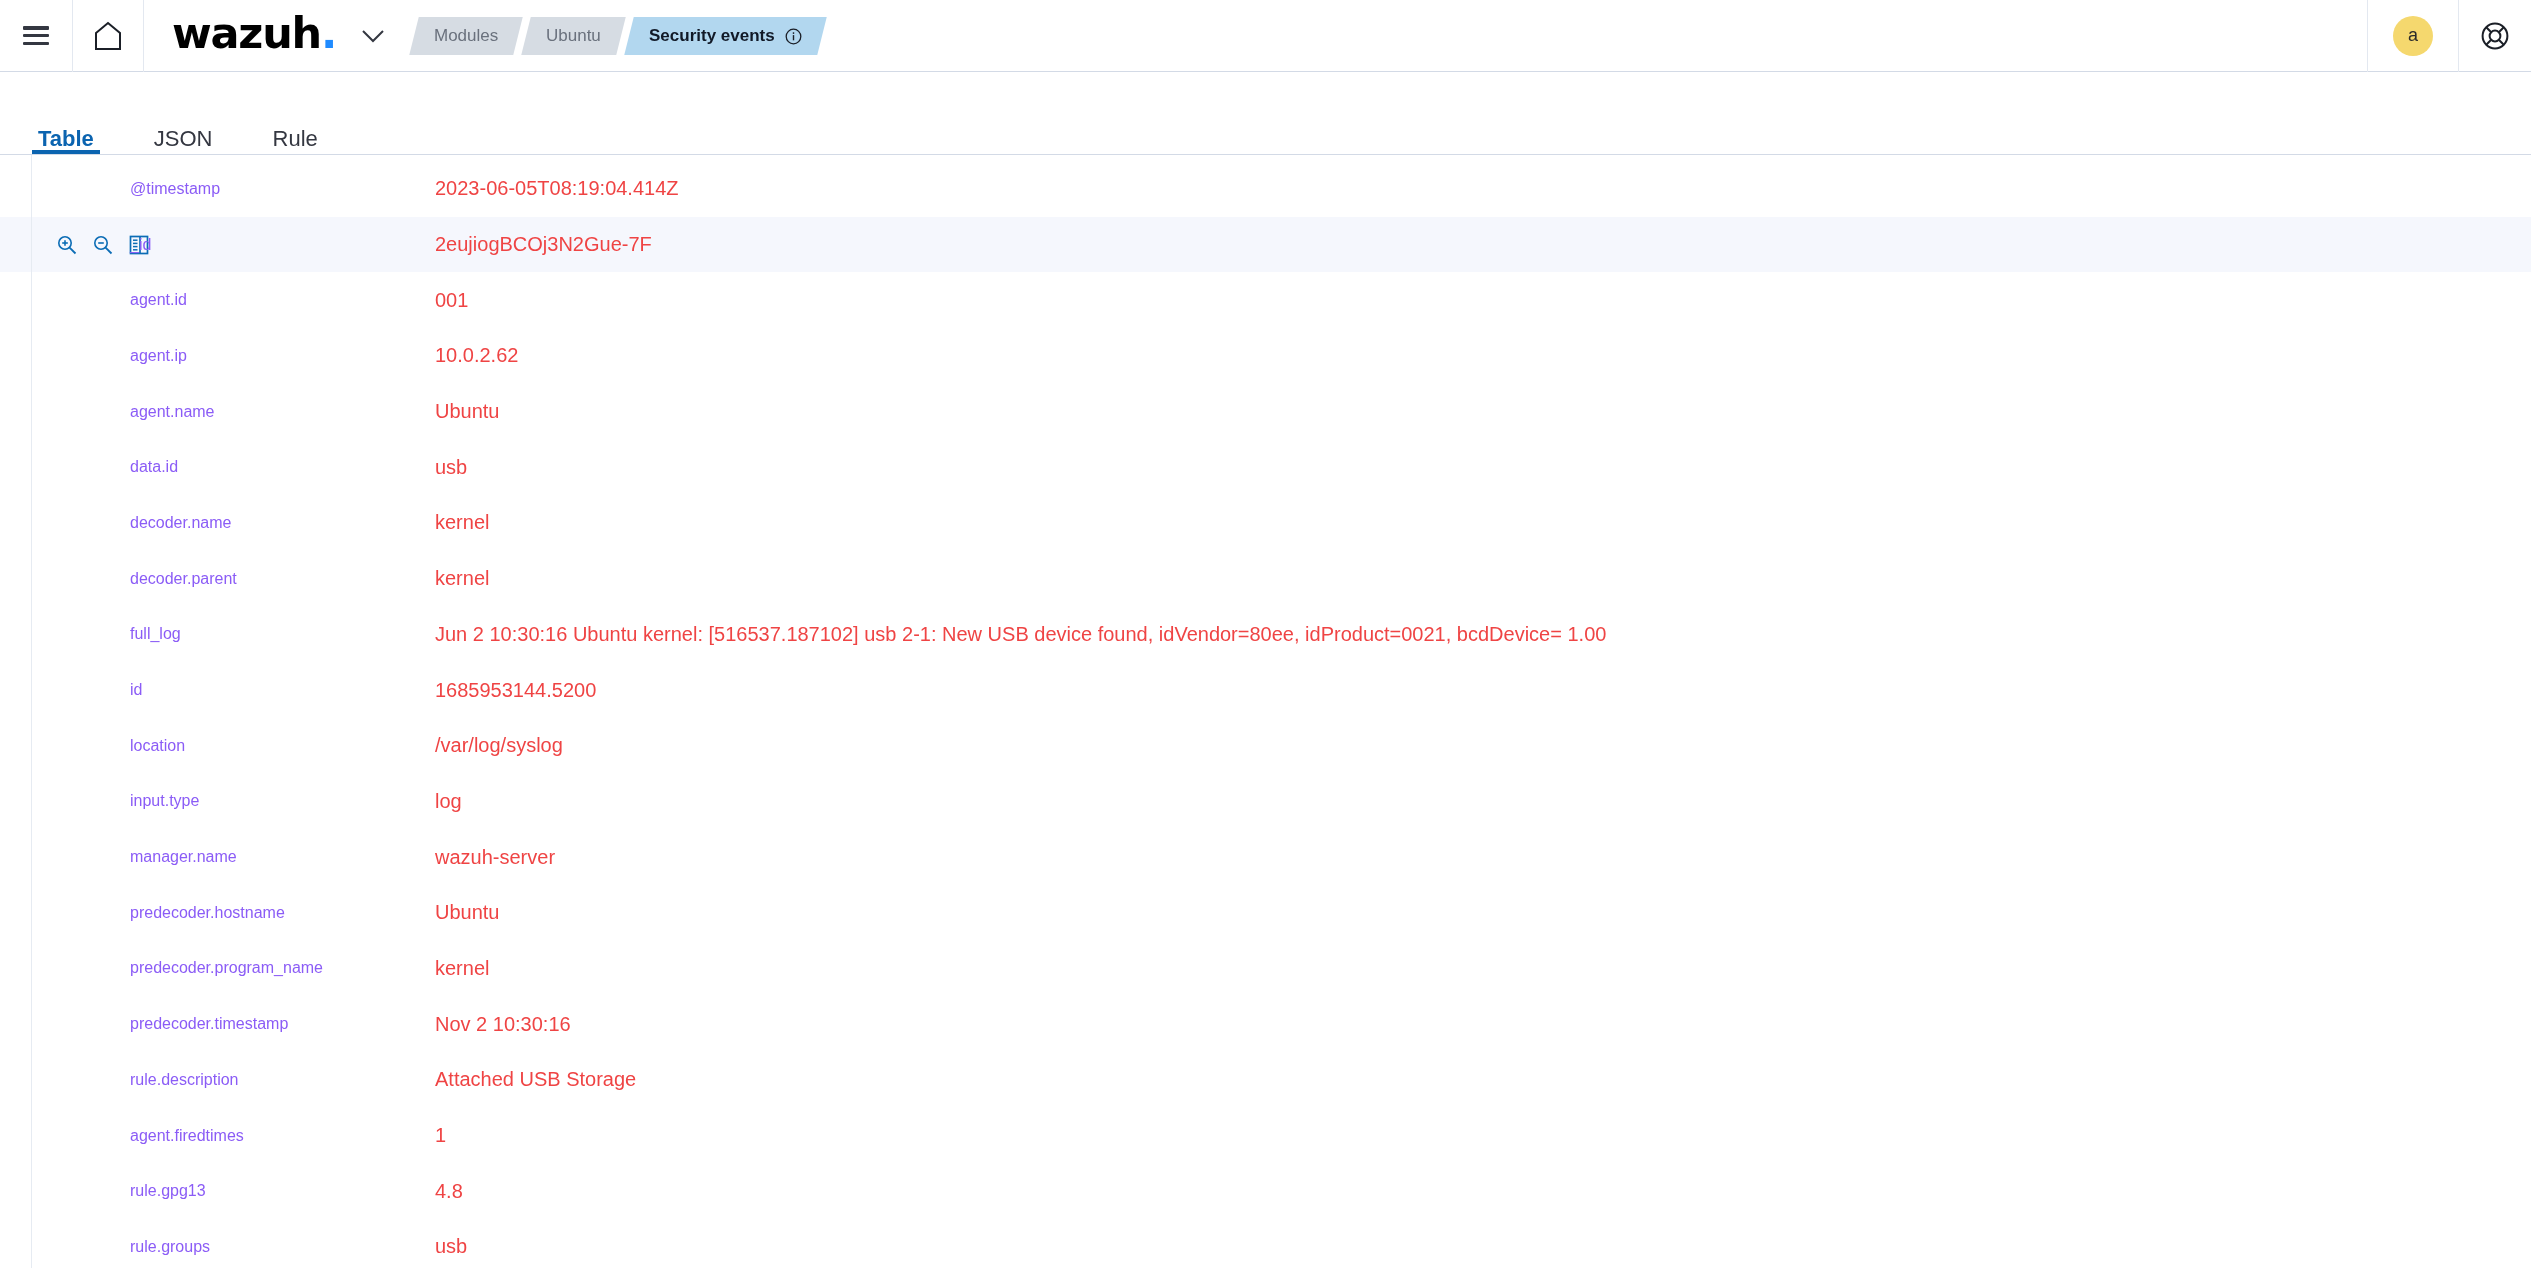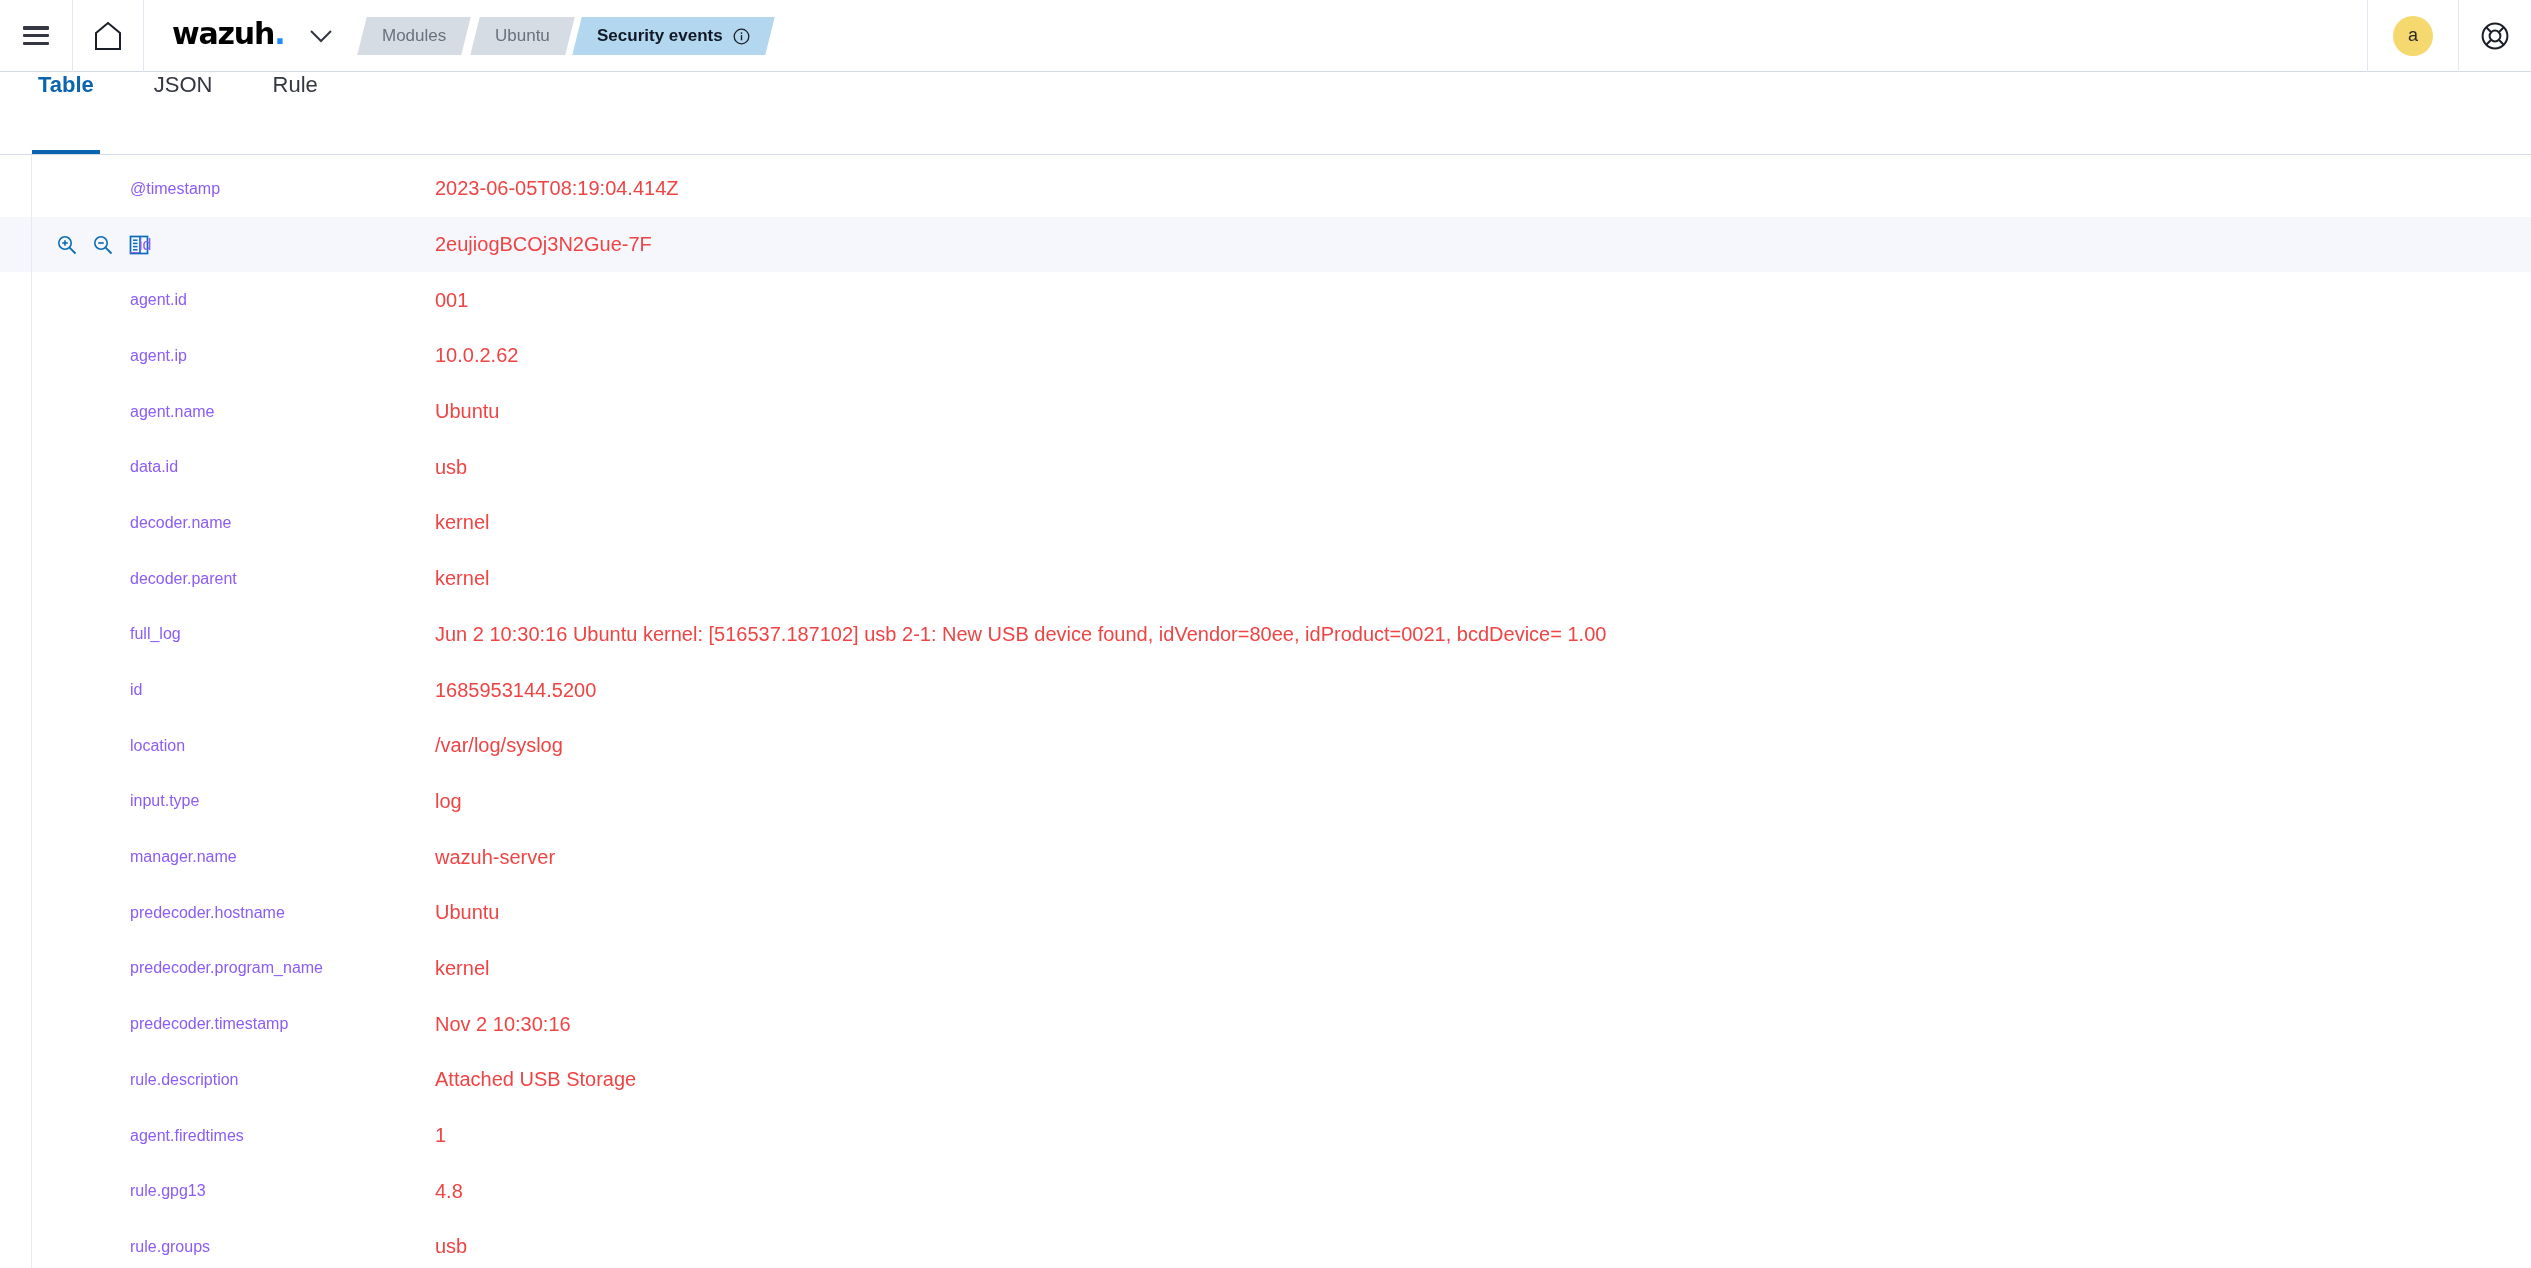--- a/index.html
+++ b/index.html
@@ -44,21 +44,21 @@
   .home-btn { width: 70px; height: 72px; display:flex; align-items:center; justify-content:center; cursor:pointer; }
 
   .brand {
     display: flex; align-items: center;
     padding: 0 14px 0 28px;
     cursor: pointer;
     height: 72px;
   }
   .brand-word {
     font-family: "DejaVu Sans", sans-serif;
-    font-size: 30px;
+    font-size: 43px;
     font-weight: 600;
     letter-spacing: -1.2px;
     color: #000000;
     line-height: 1;
     position: relative;
     top: -2px;
   }
   .brand-dot { color: #1f8bff; }
 
   .chevron-btn { width: 46px; height: 72px; display:flex; align-items:center; justify-content:center; cursor:pointer; }
@@ -105,21 +105,21 @@
     position: relative;
     height: 83px;
     border-bottom: 1px solid #d3dae6;
     background: #fff;
     padding-left: 32px;
     display: flex;
     align-items: flex-end;
   }
   .tab {
     height: 100%;
-    display: flex; align-items: flex-start; justify-content: center;
+    display: flex; align-items: flex-end; justify-content: center;
     padding: 0 6px;
     margin-right: 48px;
     font-size: 22px;
     color: #343741;
     cursor: pointer;
     position: relative;
     padding-bottom: 2px;
   }
   .tab.active { color: #0b64b0; font-weight: 700; }
   .tab.active::after {

